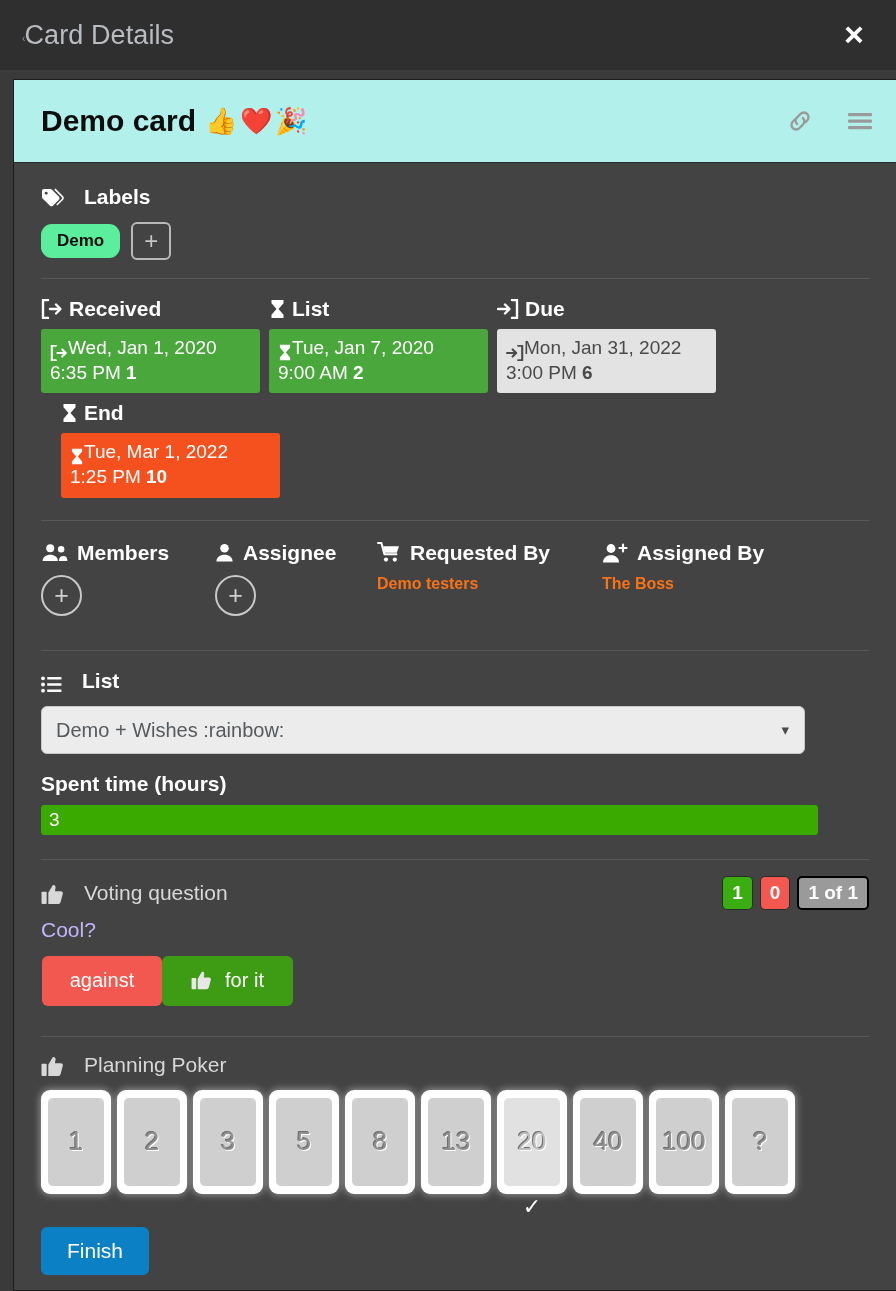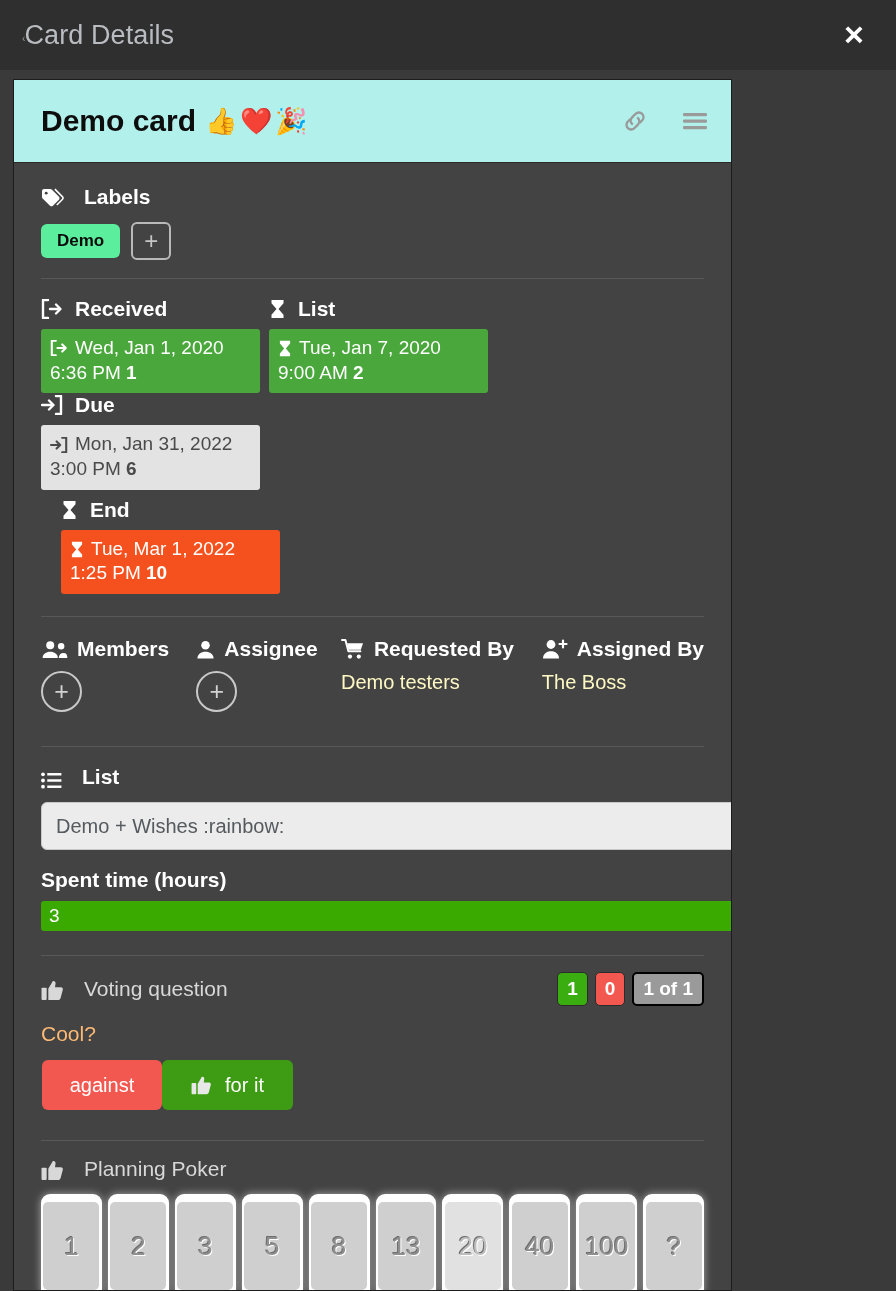--- a/index.html
+++ b/index.html
@@ -33,21 +33,21 @@
   .close-x{
     position:absolute;right:20px;top:12px;
     width:44px;height:44px;
     display:flex;align-items:center;justify-content:center;
     color:#ffffff;font-size:34px;line-height:1;font-weight:700;
     cursor:pointer;
   }
   
   .card-panel{
     position:absolute;left:13px;top:79px;
-    width:719px;height:1212px;
+    width:884px;height:1212px;
     background:#434343;
     border:1px solid #1c1c1c;
     box-sizing:border-box;
     overflow:hidden;
   }
   .card-header{
     background:#b2f0ec;
     height:83px;
     display:flex;align-items:center;
     padding:0 22px 0 27px;
@@ -74,64 +74,64 @@
     font-size:21px;font-weight:700;color:#ffffff;
     margin-bottom:13px;
   }
   .sec-title.light{font-weight:400;color:#d8d8d8;font-size:21px;}
   .sec-title svg{display:block;flex:none;}
 
   
   .labels-row{display:flex;align-items:center;gap:11px;margin-bottom:4px;}
   .label-chip{
     background:#5bef9d;color:#0b0b0b;font-weight:700;font-size:17px;
-    padding:8px 16px;border-radius:6px;line-height:1.1;cursor:pointer;
+    padding:8px 16px;border-radius:11px;line-height:1.1;cursor:pointer;
   }
   .add-box{
     width:36px;height:34px;border:2px solid #b9b9b9;border-radius:6px;
     display:flex;align-items:center;justify-content:center;
     color:#c6c6c6;font-size:24px;line-height:1;cursor:pointer;
   }
 
   
   .dates-grid{display:flex;flex-wrap:wrap;}
   .date-col{width:228px;}
   .date-col.wfull{width:100%;}
   .date-head{
-    display:flex;align-items:center;gap:12px;
+    display:flex;align-items:center;gap:6px;
     font-size:21px;font-weight:700;color:#ffffff;margin-bottom:8px;
   }
   .date-chip{
     display:inline-block;border-radius:3px;
     padding:7px 9px 8px 9px;
     font-size:19px;line-height:1.3;
     box-sizing:border-box;cursor:pointer;
   }
-  .date-chip .l1{display:flex;align-items:center;gap:7px;white-space:nowrap;}
+  .date-chip .l1{display:flex;align-items:flex-end;gap:0;white-space:nowrap;}
   .date-chip .l2{margin-top:1px;}
   .chip-green{background:#4aa73c;color:#ffffff;width:219px;}
   .chip-grey{background:#e3e3e3;color:#4a4a4a;width:219px;}
   .chip-red{background:#f4511e;color:#ffffff;width:219px;}
   .chip-b{font-weight:700;}
 
   
   .people-grid{display:flex;}
   .people-col{}
   .people-head{
     display:flex;align-items:center;gap:9px;
     font-size:21px;font-weight:700;color:#ffffff;margin-bottom:10px;
     white-space:nowrap;
   }
   .plus-circle{
     width:41px;height:41px;border-radius:50%;
     border:2px solid #c9c9c9;color:#d2d2d2;
     display:flex;align-items:center;justify-content:center;
     font-size:25px;line-height:1;cursor:pointer;box-sizing:border-box;
   }
-  .people-val{font-size:20px;color:#fef9c3;}
+  .people-val{font-size:16px;color:#f97316;font-weight:bold;}
 
   
   .select-wrap{position:relative;width:764px;}
   select.list-select{
     width:100%;height:48px;
     background:#ececec;color:#555a5e;
     border:1px solid #c8c8c8;border-radius:6px;
     font-size:20px;font-family:"Liberation Sans", sans-serif;
     padding:0 14px;box-sizing:border-box;
     -webkit-appearance:none;appearance:none;cursor:pointer;
@@ -155,21 +155,21 @@
   .vote-badges{margin-left:auto;display:flex;align-items:center;gap:7px;}
   .badge{
     min-width:30px;height:34px;border-radius:5px;
     display:flex;align-items:center;justify-content:center;
     font-size:19px;font-weight:700;color:#ffffff;
     padding:0 9px;box-sizing:border-box;cursor:pointer;
   }
   .badge-green{background:#3aad10;border:1px solid #2b2b2b;}
   .badge-red{background:#f2584f;border:1px solid #2b2b2b;}
   .badge-grey{background:#9a9a9a;border:2px solid #000000;}
-  .vote-q{font-size:21px;color:#fdba74;margin:16px 0 14px 0;}
+  .vote-q{font-size:21px;color:#c4b5fd;margin:8px 0 14px 0;}
   .vote-btns{display:flex;gap:0;}
   .vote-btn{
     height:50px;border-radius:6px;
     display:flex;align-items:center;justify-content:center;gap:13px;
     font-size:20px;color:#ffffff;cursor:pointer;box-sizing:border-box;
   }
   .btn-for{background:#3d9c13;width:131px;}
   .btn-against{background:#f2584f;width:120px;margin-left:1px;}
 
   
@@ -269,21 +269,21 @@
           </div>
           <div class="date-chip chip-green">
             <span class="l1">
               <svg width="18" height="16" viewBox="0 0 22 20">
                 <path d="M2 1v18M2 1h5M2 19h5" stroke="#ffffff" stroke-width="2.6" fill="none" stroke-linecap="round"></path>
                 <path d="M9 10h10M15 5.5l4.5 4.5L15 14.5" stroke="#ffffff" stroke-width="2.6" fill="none" stroke-linecap="round" stroke-linejoin="round"></path>
               </svg>
               <span>Wed, Jan 1, 2020</span>
             </span>
             <span class="l2">
-              <span>6:36 PM</span>
+              <span>6:35 PM</span>
               <span class="chip-b">1</span>
             </span>
           </div>
         </div>
 
         <div class="date-col">
           <div class="date-head">
             <svg width="17" height="20" viewBox="0 0 16 20">
               <path d="M2 1h12v3.2L9 10l5 5.8V19H2v-3.2L7 10 2 4.2V1z" fill="#ffffff"></path>
             </svg>

